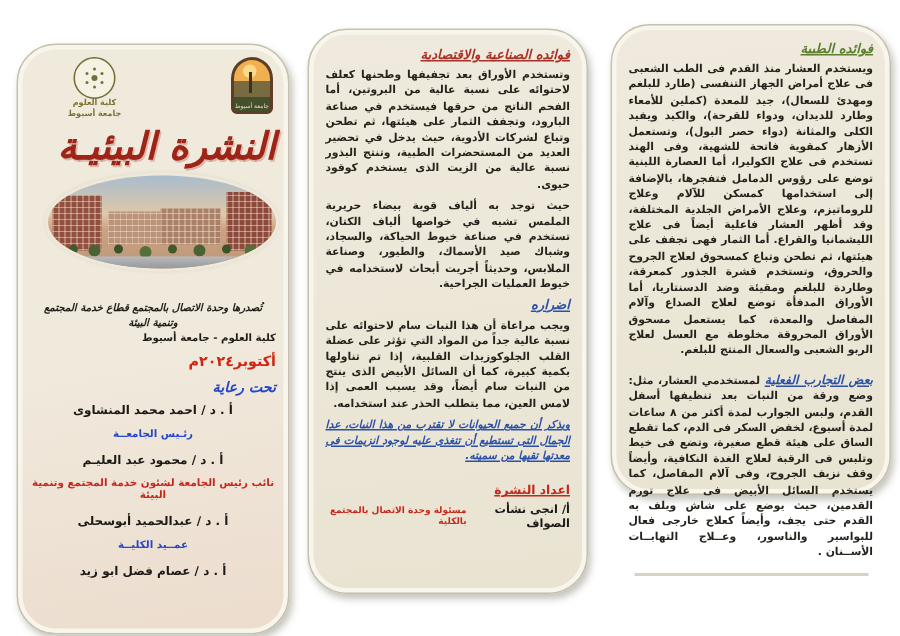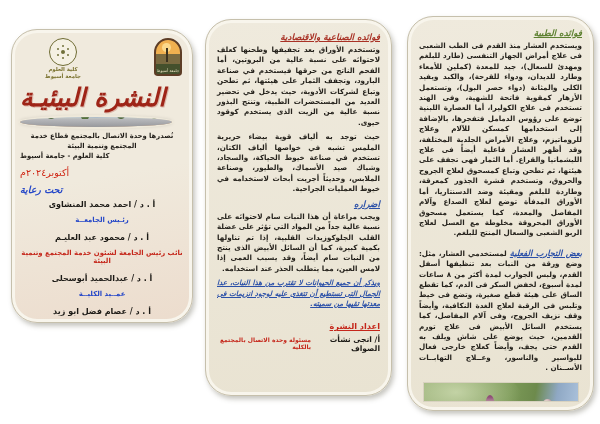--- a/index.html
+++ b/index.html
@@ -7,25 +7,25 @@
     width:600px;height:424px;position:relative;background:#ffffff;
     font-family:"DejaVu Sans","Liberation Sans",sans-serif;overflow:hidden;
   }
   .panel{
     position:absolute;box-sizing:border-box;border-radius:26px;
     background:linear-gradient(175deg,#efeadd 0%,#e9e3d2 100%);
     border:1px solid #c6c0ac;
     box-shadow:inset 0 0 0 3px #f8f5ec, 2px 3px 5px rgba(90,85,70,.35);
     direction:rtl;
   }
-  .panel-left{left:11px;top:29px;width:182px;height:294px;
+  .panel-left{left:11px;top:29px;width:182px;height:394px;
     background:linear-gradient(170deg,#f0eadd 50%,#ecdccd 100%);
-    display:flex;flex-direction:column;align-items:flex-end;padding:8px 8px 6px;}
+    display:flex;flex-direction:column;align-items:flex-start;padding:8px 8px 6px;}
   .panel-middle{left:205px;top:19px;width:187px;height:377px;padding:12px 11px 8px;display:flex;flex-direction:column;}
-  .panel-right{left:407px;top:16px;width:187px;height:395px;padding:11px 11px 8px;display:flex;flex-direction:column;}
+  .panel-right{left:407px;top:16px;width:187px;height:314px;padding:11px 11px 8px;display:flex;flex-direction:column;}
 
   
   .logos{width:100%;display:flex;justify-content:space-between;align-items:flex-start;direction:ltr;padding:0 2px 0 16px;box-sizing:border-box;}
   .logo-faculty{display:flex;flex-direction:column;align-items:center;width:54px;}
   .logo-circle{width:26px;height:26px;border-radius:50%;border:1.5px solid #6f6c34;background:#f5f1e3;position:relative;}
   .flower-glyph{position:absolute;left:11px;top:11px;width:4px;height:4px;border-radius:50%;background:#70703a;
     box-shadow:0 -6px 0 -1px #70703a,5px -3px 0 -1px #70703a,5px 3px 0 -1px #70703a,0 6px 0 -1px #70703a,-5px -3px 0 -1px #70703a,-5px 3px 0 -1px #70703a;}
   .logo-caption{font-size:5.4px;font-weight:bold;color:#7b7330;line-height:6.5px;text-align:center;}
   .logo-shield{width:24px;height:34px;border:2px solid #5d3d26;border-radius:50% 50% 14% 14%/38% 38% 10% 10%;
     background:linear-gradient(#f0b050 0 42%,#7a6a40 42% 72%,#44502c 72% 100%);position:relative;overflow:hidden;}
@@ -45,23 +45,23 @@
     repeating-linear-gradient(0deg,rgba(252,242,222,.45) 0 1px,transparent 1px 4px),
     repeating-linear-gradient(90deg,rgba(252,242,222,.3) 0 1px,transparent 1px 4px);}
   .bldg-l{left:3px;top:13px;width:33px;height:37px;background-color:#91503f;}
   .bldg-r{right:3px;top:11px;width:30px;height:39px;background-color:#8b4a3b;}
   .bldg-m1{left:40px;top:24px;width:38px;height:22px;background-color:#bb937a;}
   .bldg-m2{right:37px;top:22px;width:40px;height:24px;background-color:#aa8068;}
   .trees{position:absolute;left:14px;bottom:10px;width:6px;height:6px;border-radius:50%;background:#41592e;
     box-shadow:14px 1px 0 1px #4a6334,30px 0 0 0 #3c5329,48px 2px 0 1px #54703a,66px 0 0 0 #41592e,84px 1px 0 1px #4a6334,102px 0 0 0 #3c5329,118px 1px 0 1px #54703a;}
   .road{position:absolute;left:0;right:0;bottom:0;height:8px;background:linear-gradient(#b9babd,#97989c);}
 
-  .issuer{font-size:6.8px;font-weight:bold;color:#201d18;text-align:center;line-height:9.5px;margin:5px 0 0;}
+  .issuer{font-size:6.8px;font-weight:bold;color:#201d18;text-align:center;line-height:9.5px;margin:22px 0 0;font-style:italic;}
   .issuer2{font-size:6.8px;font-weight:bold;color:#201d18;text-align:center;margin:1px 0 0;}
-  .cover-date{font-size:9.5px;font-weight:normal;color:#cf2412;margin:7px 0 0;}
+  .cover-date{font-size:9.5px;font-weight:bold;color:#cf2412;margin:7px 0 0;}
   .patronage-heading{font-size:9.5px;font-weight:bold;color:#2547c8;margin:6px 0 2px;font-style:italic;}
   .patrons{display:flex;flex-direction:column;align-items:center;gap:6px;width:100%;}
   .patron-name{font-size:8px;font-weight:bold;color:#1c1a16;margin:3px 0 0;white-space:nowrap;}
   .patron-role{font-size:6.9px;font-weight:bold;margin:1px 0 0;text-align:center;line-height:8px;}
   .role-blue{color:#2547c8;}
   .role-red{color:#c5271b;}
 
   
   .section-heading{font-size:8.8px;font-weight:bold;font-style:italic;text-decoration:underline;margin:0 0 3px;}
   .h-red{color:#a93226;}

